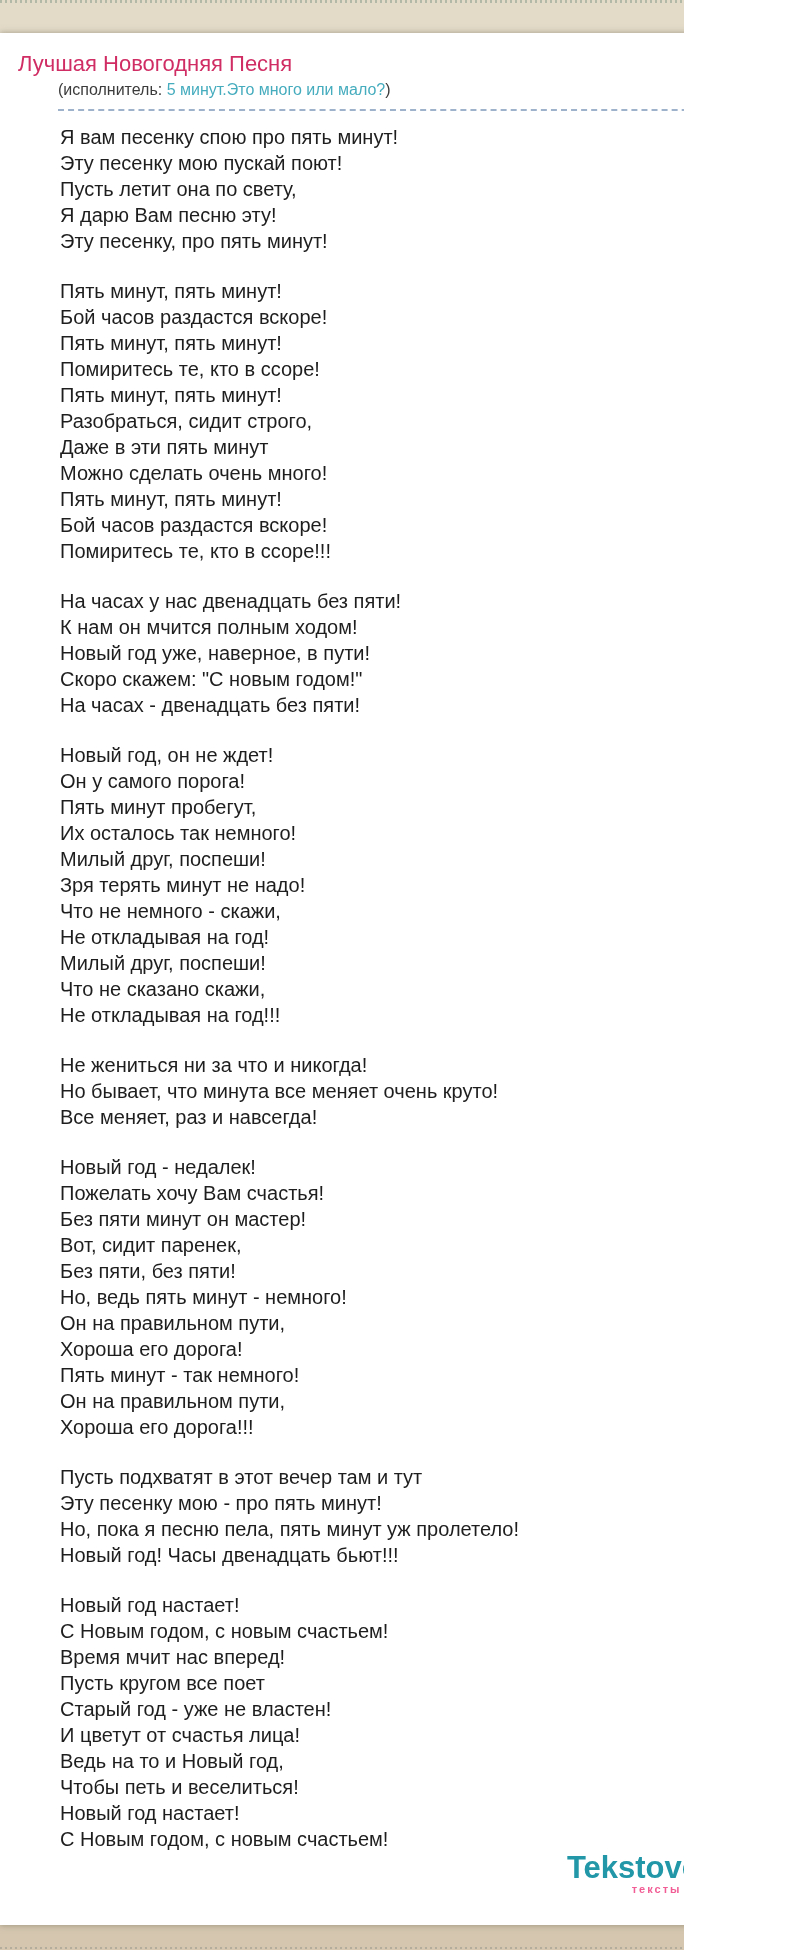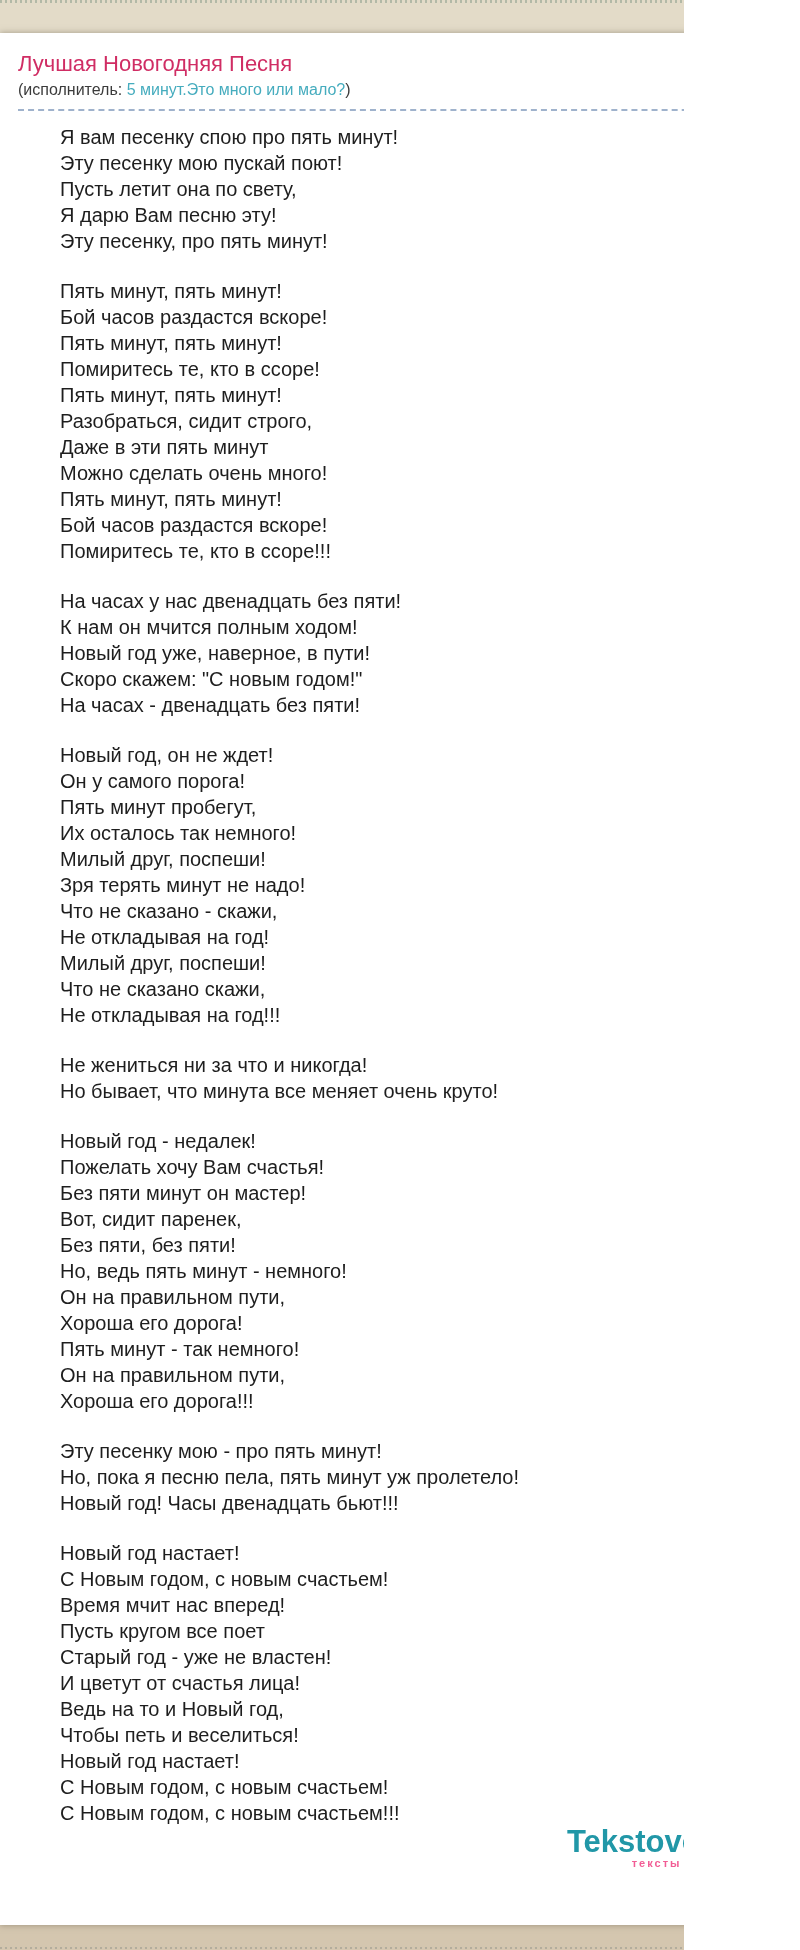--- a/index.html
+++ b/index.html
@@ -48,20 +48,21 @@
     line-height:26px;
     font-weight:normal;
     color:var(--title,#d02d64);
   }
   .artist{
     font-size:16px;
     line-height:20px;
     color:#3b3b3b;
     padding-bottom:9px;
     border-bottom:2px dashed #9fb2cc;
+    margin-left:40px;
   }
   .artist-link{
     color:var(--artist-link,#45acbe);
     text-decoration:none;
     cursor:pointer;
   }
   .lyrics{
     margin-top:13px;
     font-size:20px;
     line-height:26px;
@@ -142,60 +143,61 @@
           <div class="line">Скоро скажем: "С новым годом!"</div>
           <div class="line">На часах - двенадцать без пяти!</div>
         </div>
         <div class="stanza">
           <div class="line">Новый год, он не ждет!</div>
           <div class="line">Он у самого порога!</div>
           <div class="line">Пять минут пробегут,</div>
           <div class="line">Их осталось так немного!</div>
           <div class="line">Милый друг, поспеши!</div>
           <div class="line">Зря терять минут не надо!</div>
-          <div class="line">Что не сказано - скажи,</div>
+          <div class="line">Что не немного - скажи,</div>
           <div class="line">Не откладывая на год!</div>
           <div class="line">Милый друг, поспеши!</div>
           <div class="line">Что не сказано скажи,</div>
           <div class="line">Не откладывая на год!!!</div>
         </div>
         <div class="stanza">
           <div class="line">Не жениться ни за что и никогда!</div>
           <div class="line">Но бывает, что минута все меняет очень круто!</div>
+          <div class="line">Все меняет, раз и навсегда!</div>
         </div>
         <div class="stanza">
           <div class="line">Новый год - недалек!</div>
           <div class="line">Пожелать хочу Вам счастья!</div>
           <div class="line">Без пяти минут он мастер!</div>
           <div class="line">Вот, сидит паренек,</div>
           <div class="line">Без пяти, без пяти!</div>
           <div class="line">Но, ведь пять минут - немного!</div>
           <div class="line">Он на правильном пути,</div>
           <div class="line">Хороша его дорога!</div>
           <div class="line">Пять минут - так немного!</div>
           <div class="line">Он на правильном пути,</div>
           <div class="line">Хороша его дорога!!!</div>
         </div>
         <div class="stanza">
+          <div class="line">Пусть подхватят в этот вечер там и тут</div>
           <div class="line">Эту песенку мою - про пять минут!</div>
           <div class="line">Но, пока я песню пела, пять минут уж пролетело!</div>
           <div class="line">Новый год! Часы двенадцать бьют!!!</div>
         </div>
         <div class="stanza">
           <div class="line">Новый год настает!</div>
           <div class="line">С Новым годом, с новым счастьем!</div>
           <div class="line">Время мчит нас вперед!</div>
           <div class="line">Пусть кругом все поет</div>
           <div class="line">Старый год - уже не властен!</div>
           <div class="line">И цветут от счастья лица!</div>
           <div class="line">Ведь на то и Новый год,</div>
           <div class="line">Чтобы петь и веселиться!</div>
           <div class="line">Новый год настает!</div>
           <div class="line">С Новым годом, с новым счастьем!</div>
-          <div class="line">С Новым годом, с новым счастьем!!!</div>
         </div>
       </div>
 
     <div class="logo">
       <div class="logo-line">
         <span class="logo-main">Tekstovoi</span><span class="logo-domain">.RU</span>
       </div>
       <div class="logo-tagline">тексты песен</div>
     </div>
   </div>

